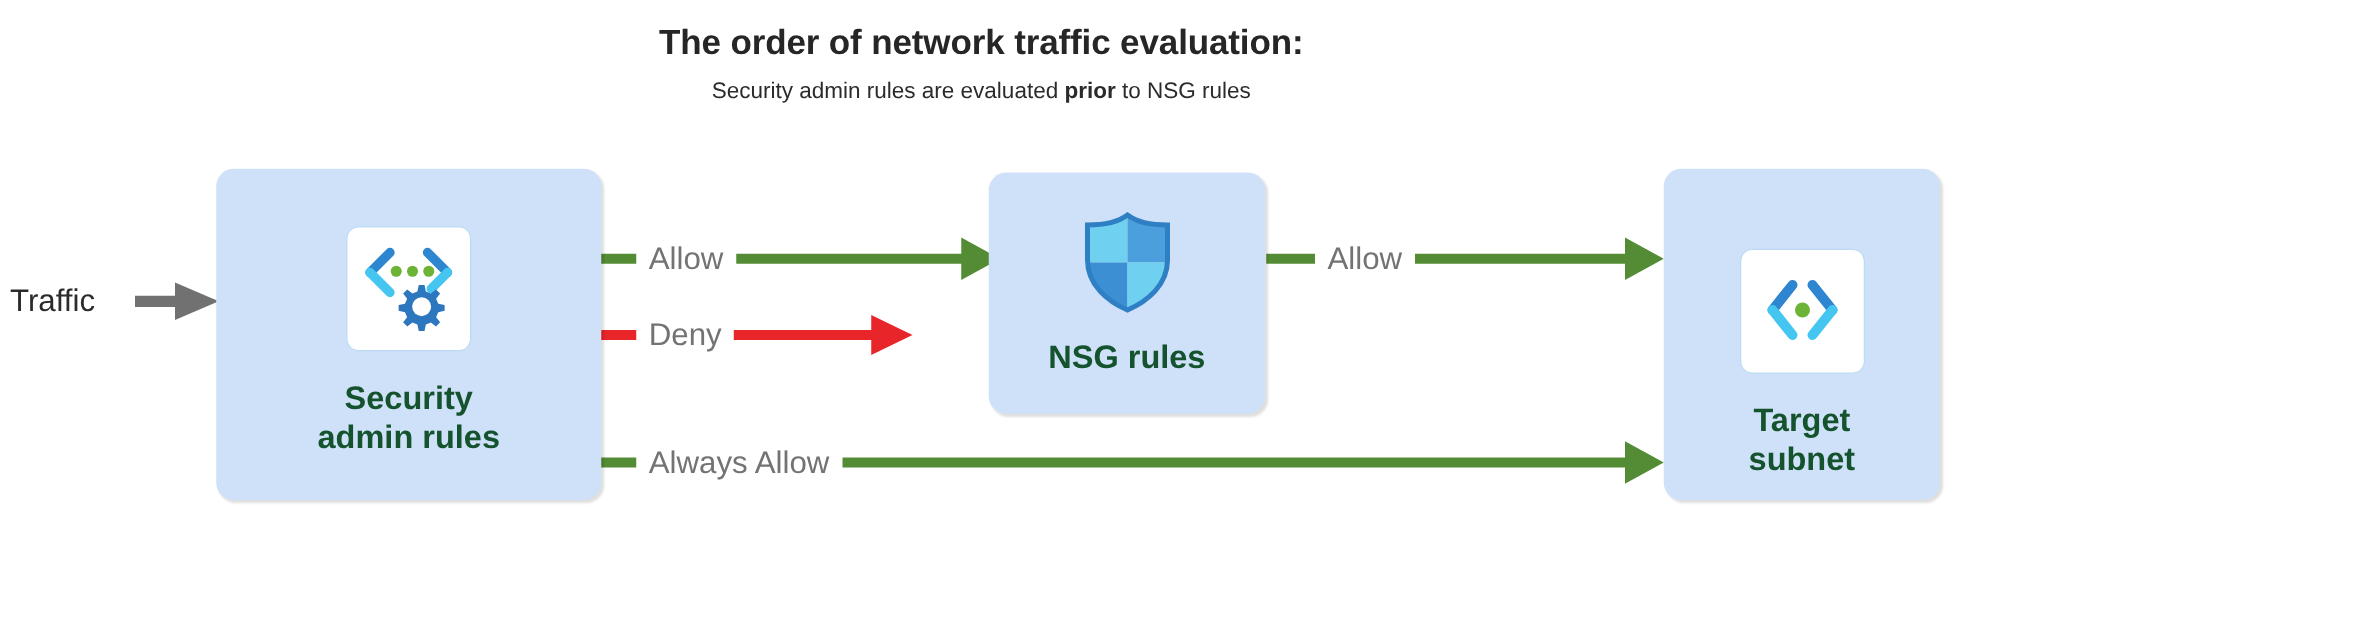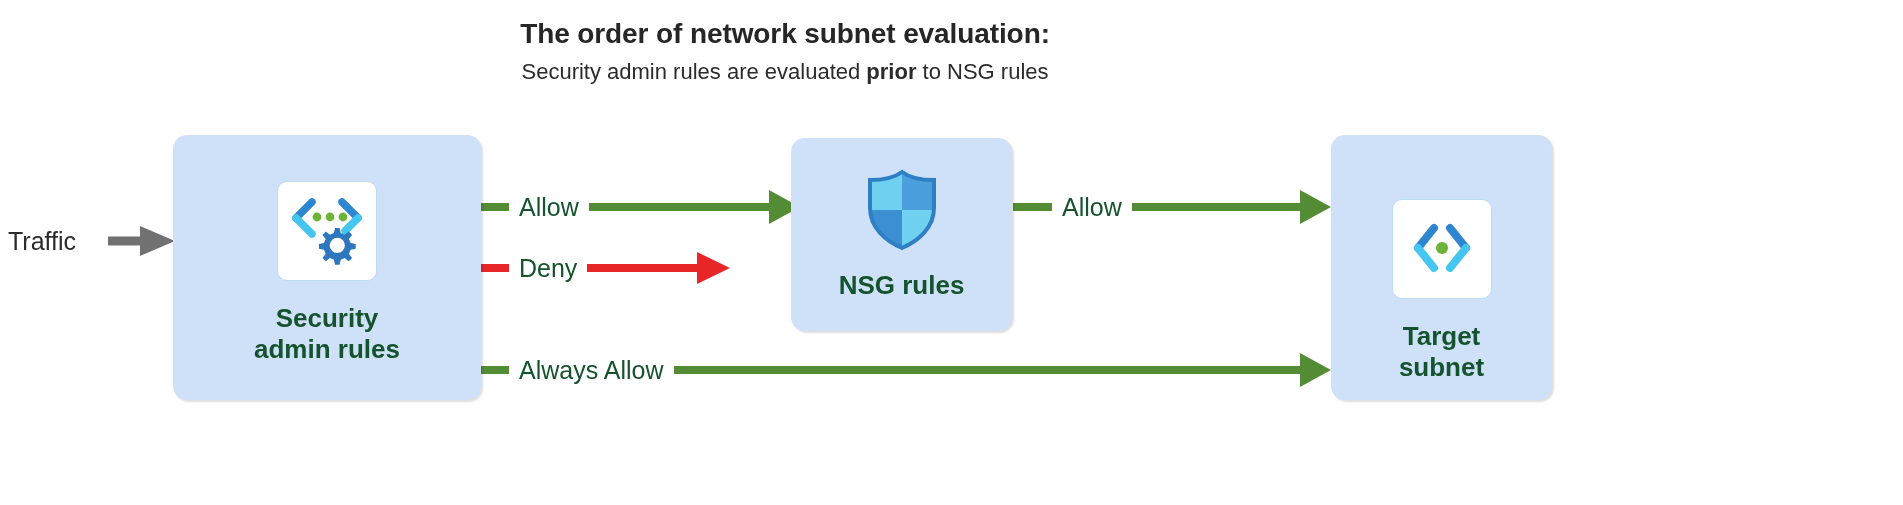--- a/index.html
+++ b/index.html
@@ -27,21 +27,21 @@
     text-align: center;
   }
   #title {
     font-size: 28px;
     font-weight: bold;
     color: #262626;
     letter-spacing: -0.1px;
     line-height: 36px;
   }
   #subtitle {
-    font-size: 22px;
+    font-size: 18px;
     font-weight: normal;
     color: #2b2b2b;
     line-height: 34px;
     margin-top: 3px;
   }
   #subtitle .bold { font-weight: bold; }
 
   
   .node {
     position: absolute;
@@ -90,21 +90,21 @@
     left: 8px; top: 226px;
     font-size: 25px;
     color: #2b2b2b;
     line-height: 30px;
   }
 
   
   .flow-label {
     position: absolute;
     font-size: 25px;
-    color: #14532d;
+    color: #737373;
     background: #ffffff;
     padding: 0 10px;
     line-height: 30px;
     white-space: nowrap;
   }
   #lbl-allow1       { left: 509px; top: 192px; }
   #lbl-deny         { left: 509px; top: 253px; }
   #lbl-allow2       { left: 1052px; top: 192px; }
   #lbl-always-allow { left: 509px; top: 355px; }
 
@@ -115,21 +115,21 @@
     width: 1903px; height: 505px;
     pointer-events: none;
   }
 </style>
 </head>
 <body>
 
 <div id="stage">
 
   <div id="heading">
-    <div id="title">The order of network subnet evaluation:</div>
+    <div id="title">The order of network traffic evaluation:</div>
     <div id="subtitle"><span>Security admin rules are evaluated </span><span class="bold">prior</span><span> to NSG rules</span></div>
   </div>
 
   <svg id="wires" viewBox="0 0 1903 505">
 
     <g>
       <line x1="108" y1="241" x2="145" y2="241" stroke="#717171" stroke-width="9"></line>
       <polygon points="140,226 175,241 140,256" fill="#717171"></polygon>
     </g>
 

